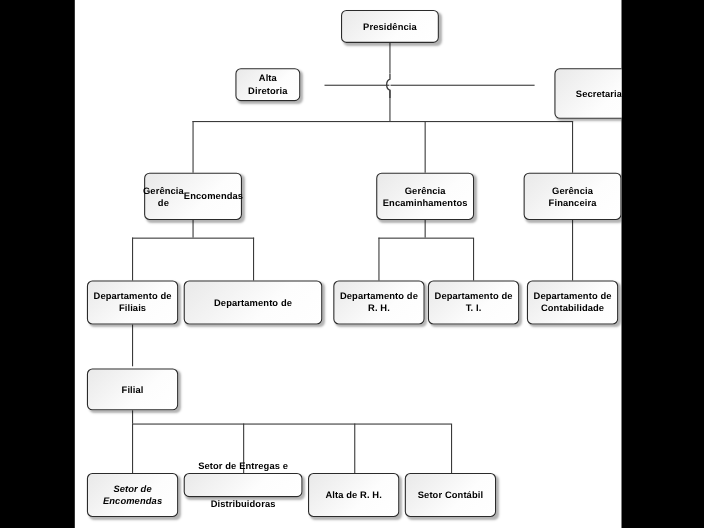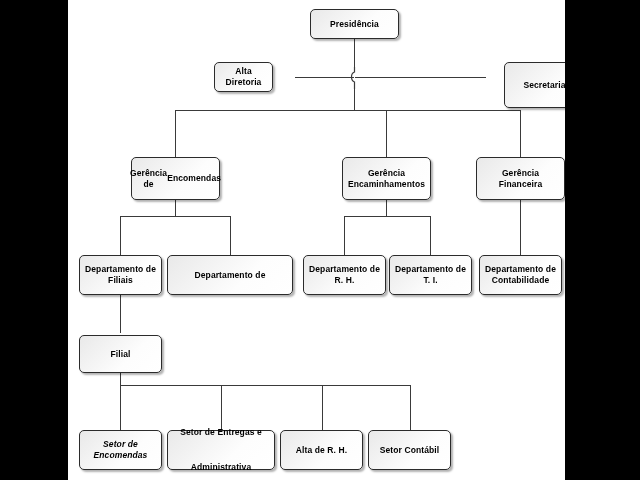--- a/index.html
+++ b/index.html
@@ -148,23 +148,23 @@
     </div>
 
     <div class="node" style="left:11px; top:335px; width:83px; height:38px;">
       <span>Filial</span>
     </div>
 
     <div class="node" style="left:11px; top:430px; width:83px; height:40px; flex-direction:column;font-style:italic;">
       <span>Setor de</span>
       <span>Encomendas</span>
     </div>
-    <div class="node" style="left:99px; top:430px; width:108px; height:40px; flex-direction:column;gap:24px;">
+    <div class="node" style="left:99px; top:430px; width:108px; height:22px; flex-direction:column;gap:24px;">
       <span>Setor de Entregas e</span>
-      <span>Administrativa</span>
+      <span>Distribuidoras</span>
     </div>
     <div class="node" style="left:212px; top:430px; width:83px; height:40px;">
       <span>Alta de R. H.</span>
     </div>
     <div class="node" style="left:300px; top:430px; width:83px; height:40px;">
       <span>Setor Contábil</span>
     </div>
 
   </div>
 </div>

